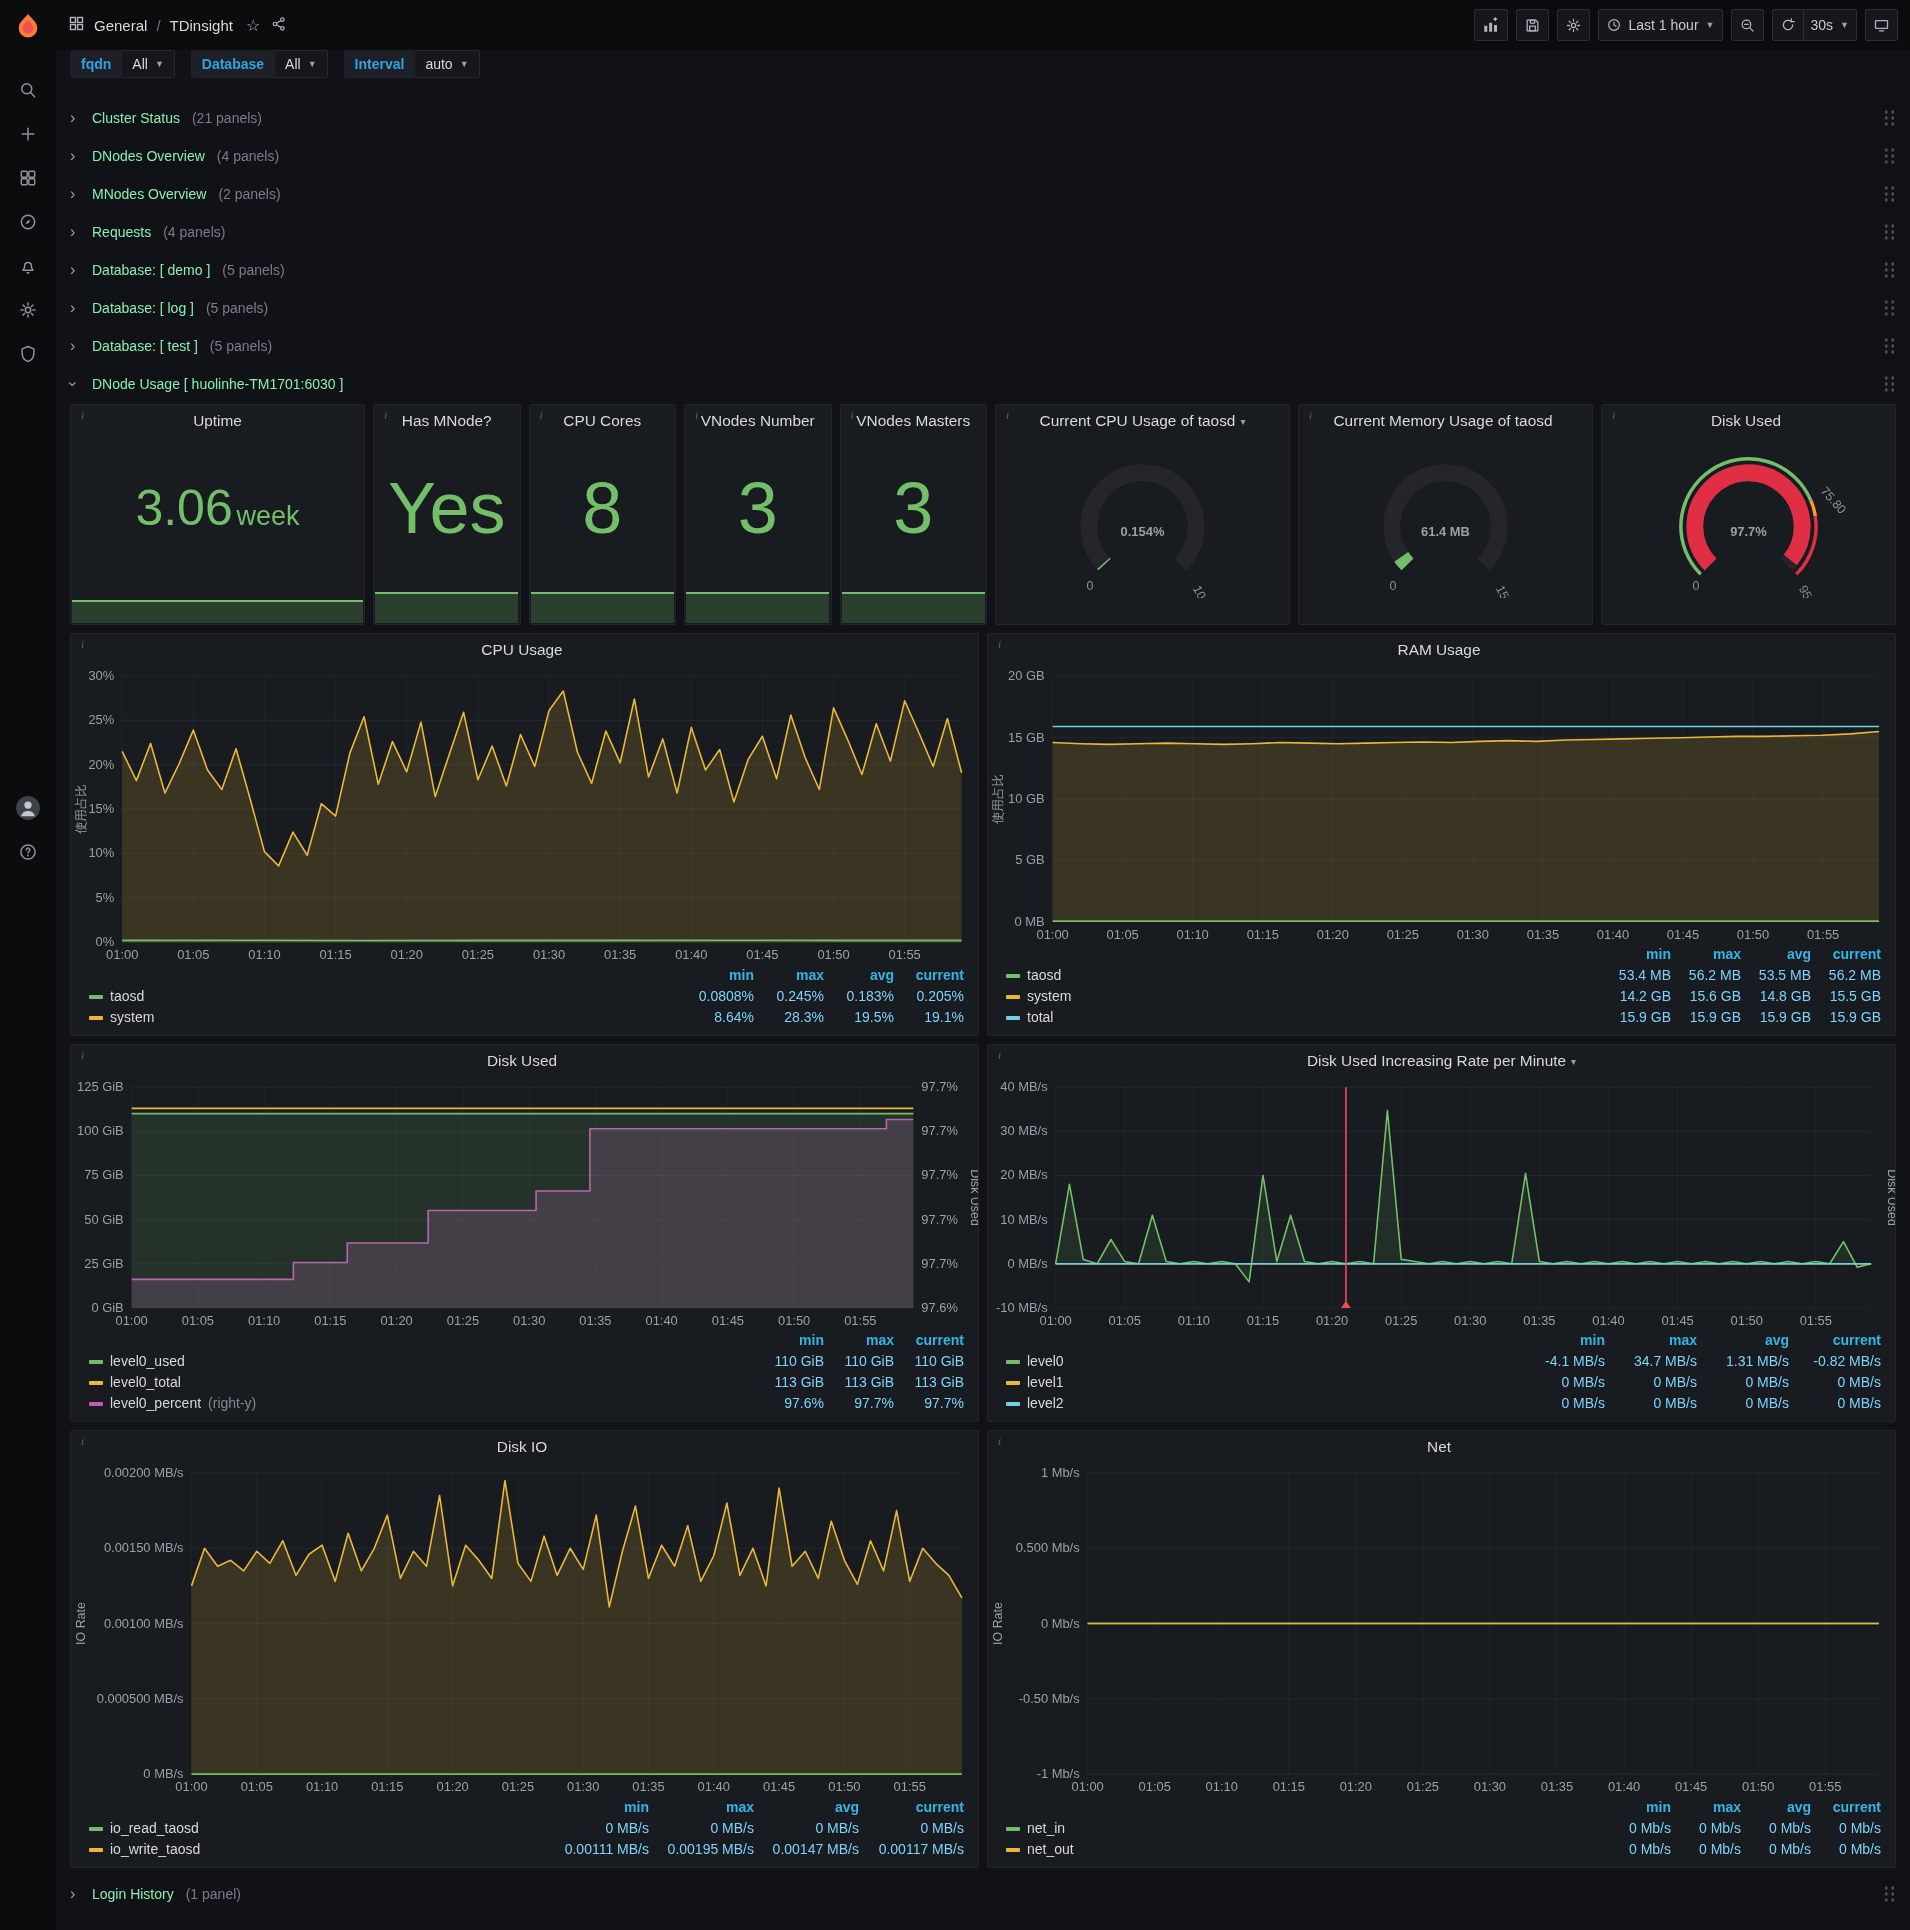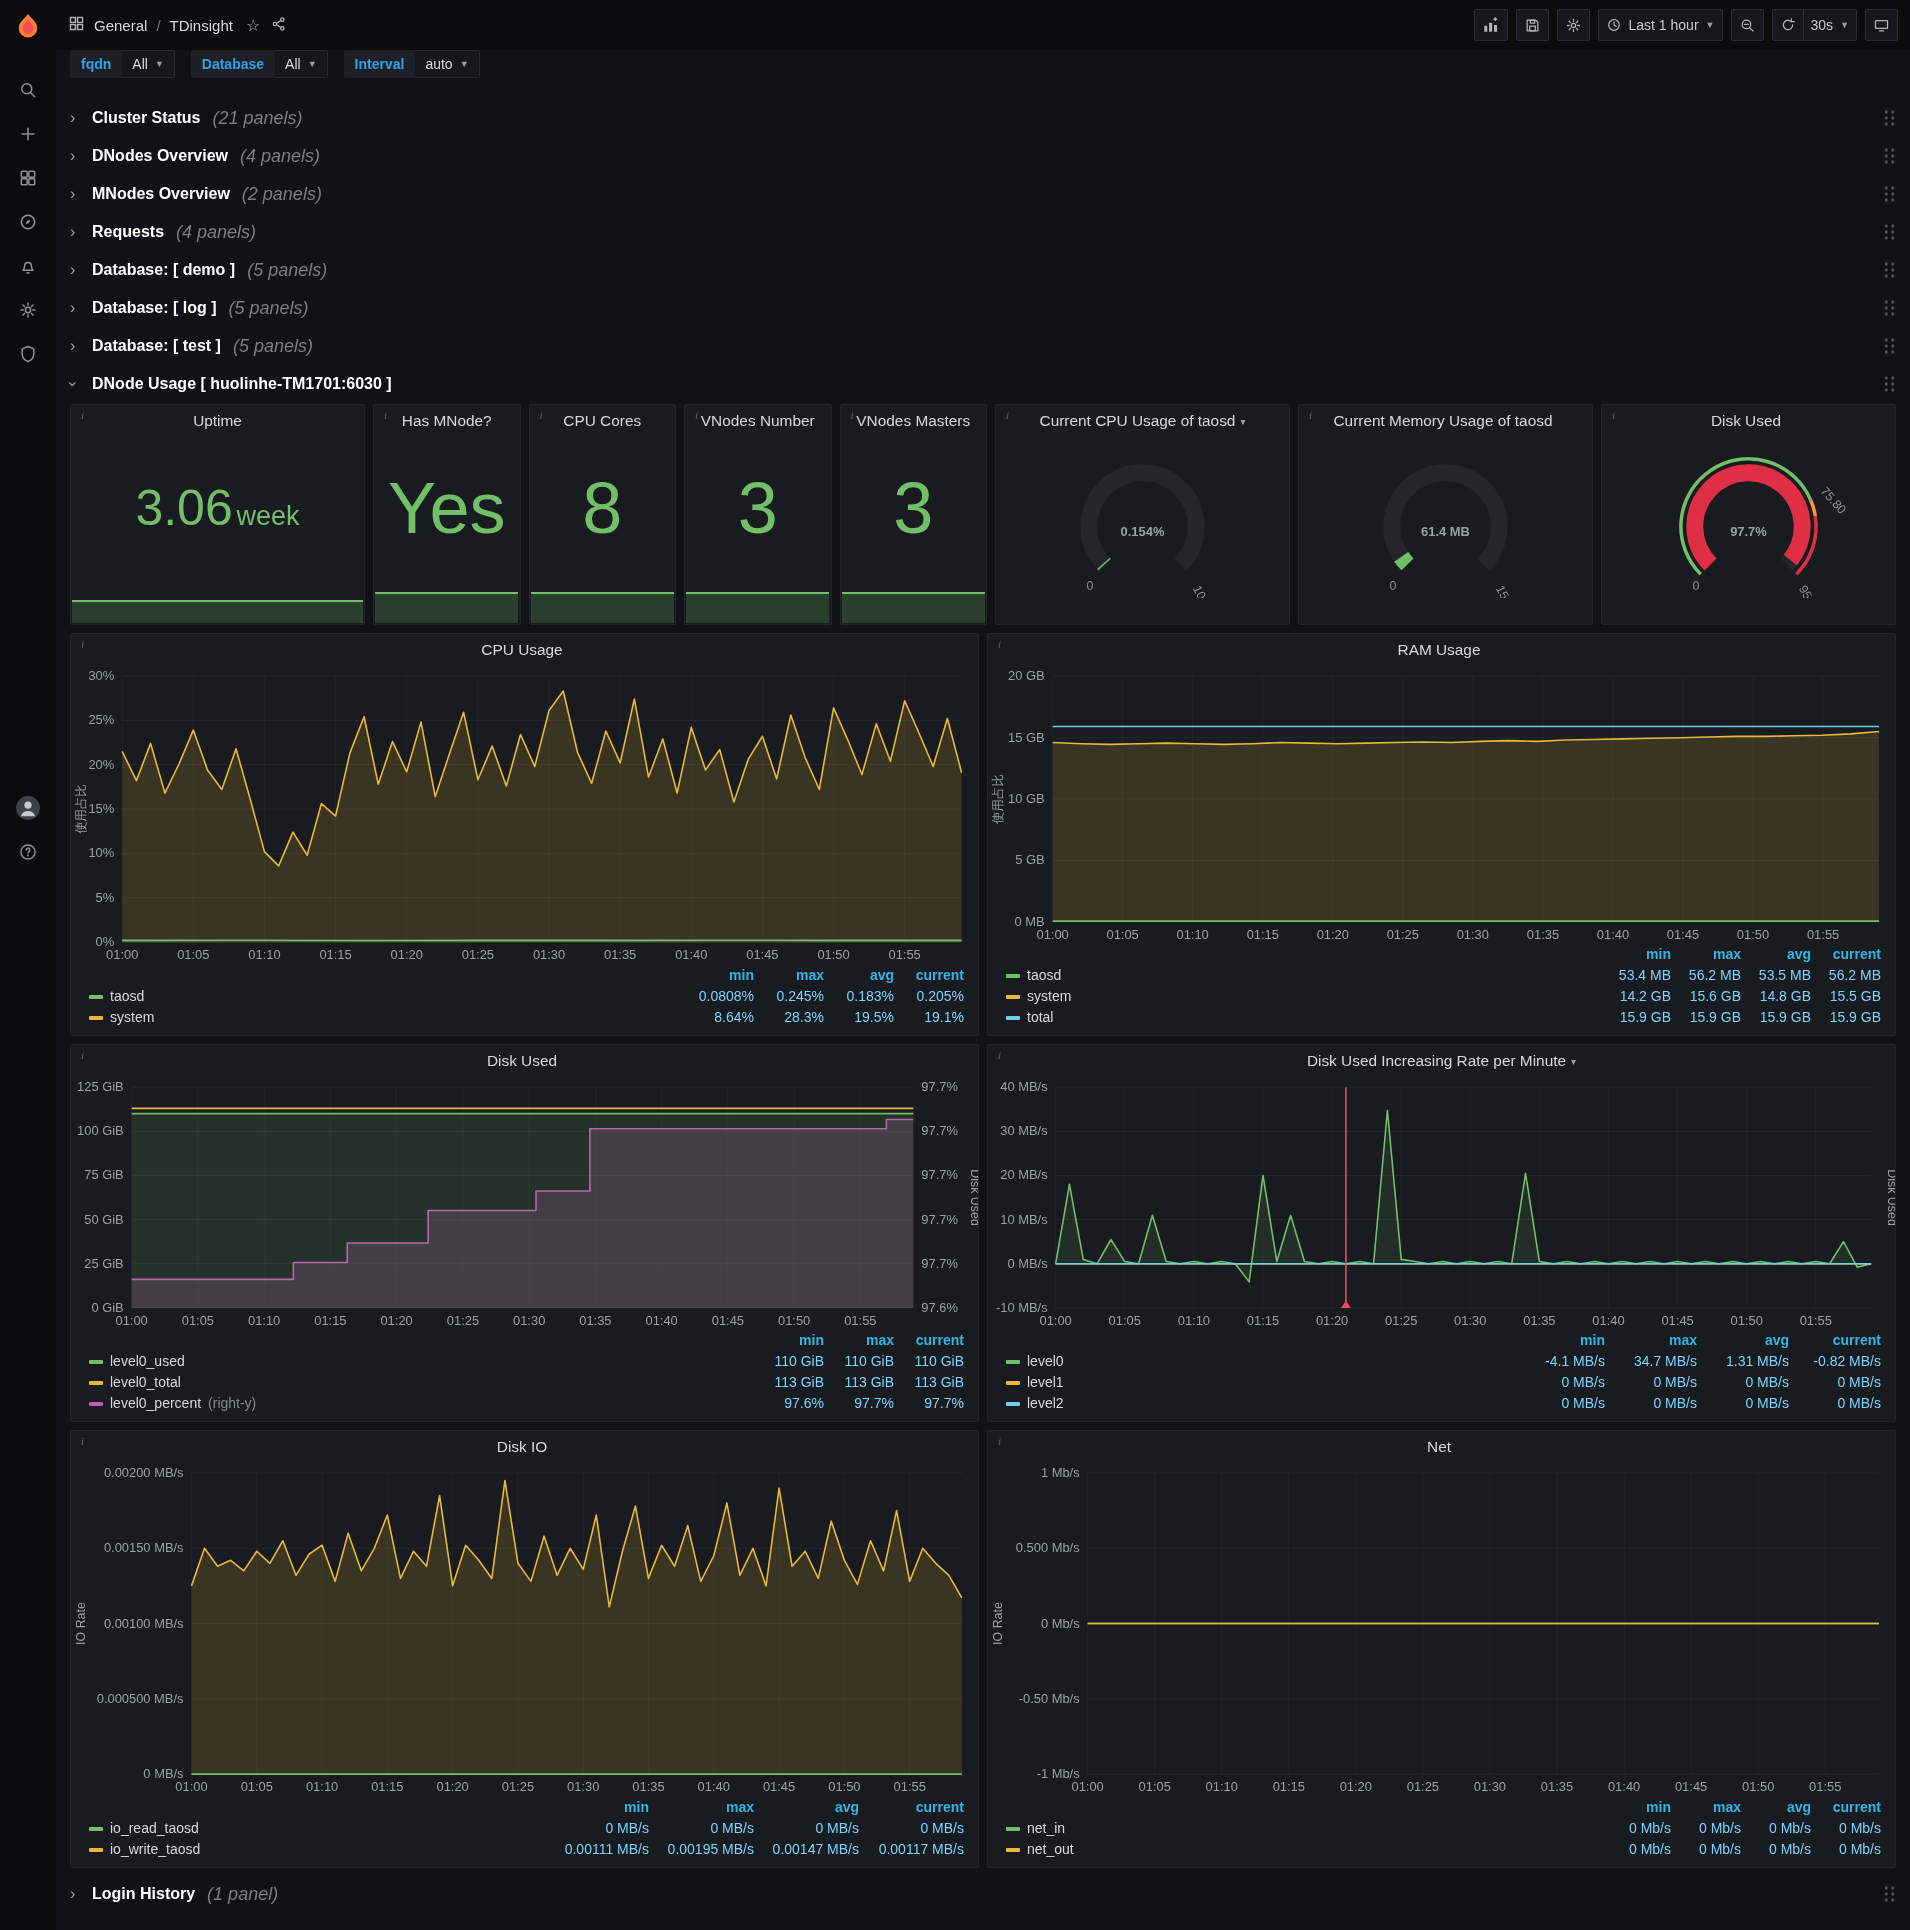--- a/index.html
+++ b/index.html
@@ -25,22 +25,22 @@
 
 .varbar{height:46px;display:flex;align-items:flex-start;gap:16px;padding:0 14px;background:#111217}
 .chip{display:flex;align-items:stretch;height:28px;font-size:14px;cursor:pointer}
 .chip-label{background:#1d2026;color:#33a2e5;display:flex;align-items:center;padding:0 11px;border-radius:2px 0 0 2px;font-weight:600}
 .chip-value{background:#15171c;border:1px solid #26292f;border-left:none;color:#d8d9da;display:flex;align-items:center;gap:7px;padding:0 10px;border-radius:0 2px 2px 0}
 
 .dash{flex:1;padding:4px 14px 0;overflow:hidden}
 .row{display:flex;align-items:center;height:36px;margin-bottom:2px;cursor:pointer}
 .chev{width:22px;color:#9aa0a6;font-size:16px;display:inline-flex;justify-content:flex-start}
 .chev.open span{display:inline-block;transform:rotate(90deg)}
-.row-title{font-weight:700;font-size:16px;color:#ffffff;margin-right:12px}
-.row-count{font-size:18px;font-style:italic;color:#797e86}
+.row-title{font-weight:400;font-size:14px;color:#86efac;margin-right:12px}
+.row-count{font-size:14px;color:#797e86}
 .drag{margin-left:auto;width:13px;height:18px;background-image:radial-gradient(circle,#4a4e55 1.4px,transparent 1.9px);background-size:6.5px 6px;cursor:grab}
 .panel{background:#181b1f;border:1px solid #23252b;border-radius:2px;position:relative}
 .p-title{height:32px;display:flex;align-items:center;justify-content:center;font-size:15.4px;color:#d8d9da;cursor:pointer;gap:5px;white-space:nowrap;overflow:hidden}
 .caret{font-size:10px;color:#9aa0a6}
 .corner-info{position:absolute;top:2px;left:4px;width:15px;height:15px;color:#5f646c;font-size:11px;font-style:italic;font-family:"Liberation Serif",serif;display:flex;align-items:center;justify-content:center;cursor:pointer;z-index:2}
 .stat-row{display:grid;grid-template-columns:4fr 2fr 2fr 2fr 2fr 4fr 4fr 4fr;gap:8px;height:221px;margin:2px 0 8px}
 .stat-val{position:absolute;top:47%;left:0;right:0;text-align:center;transform:translateY(-50%);white-space:nowrap}
 .big{font-size:72px;color:#73bf69;font-weight:500}
 .big.sm{font-size:50px}
 .unit{font-size:27px;color:#73bf69}

